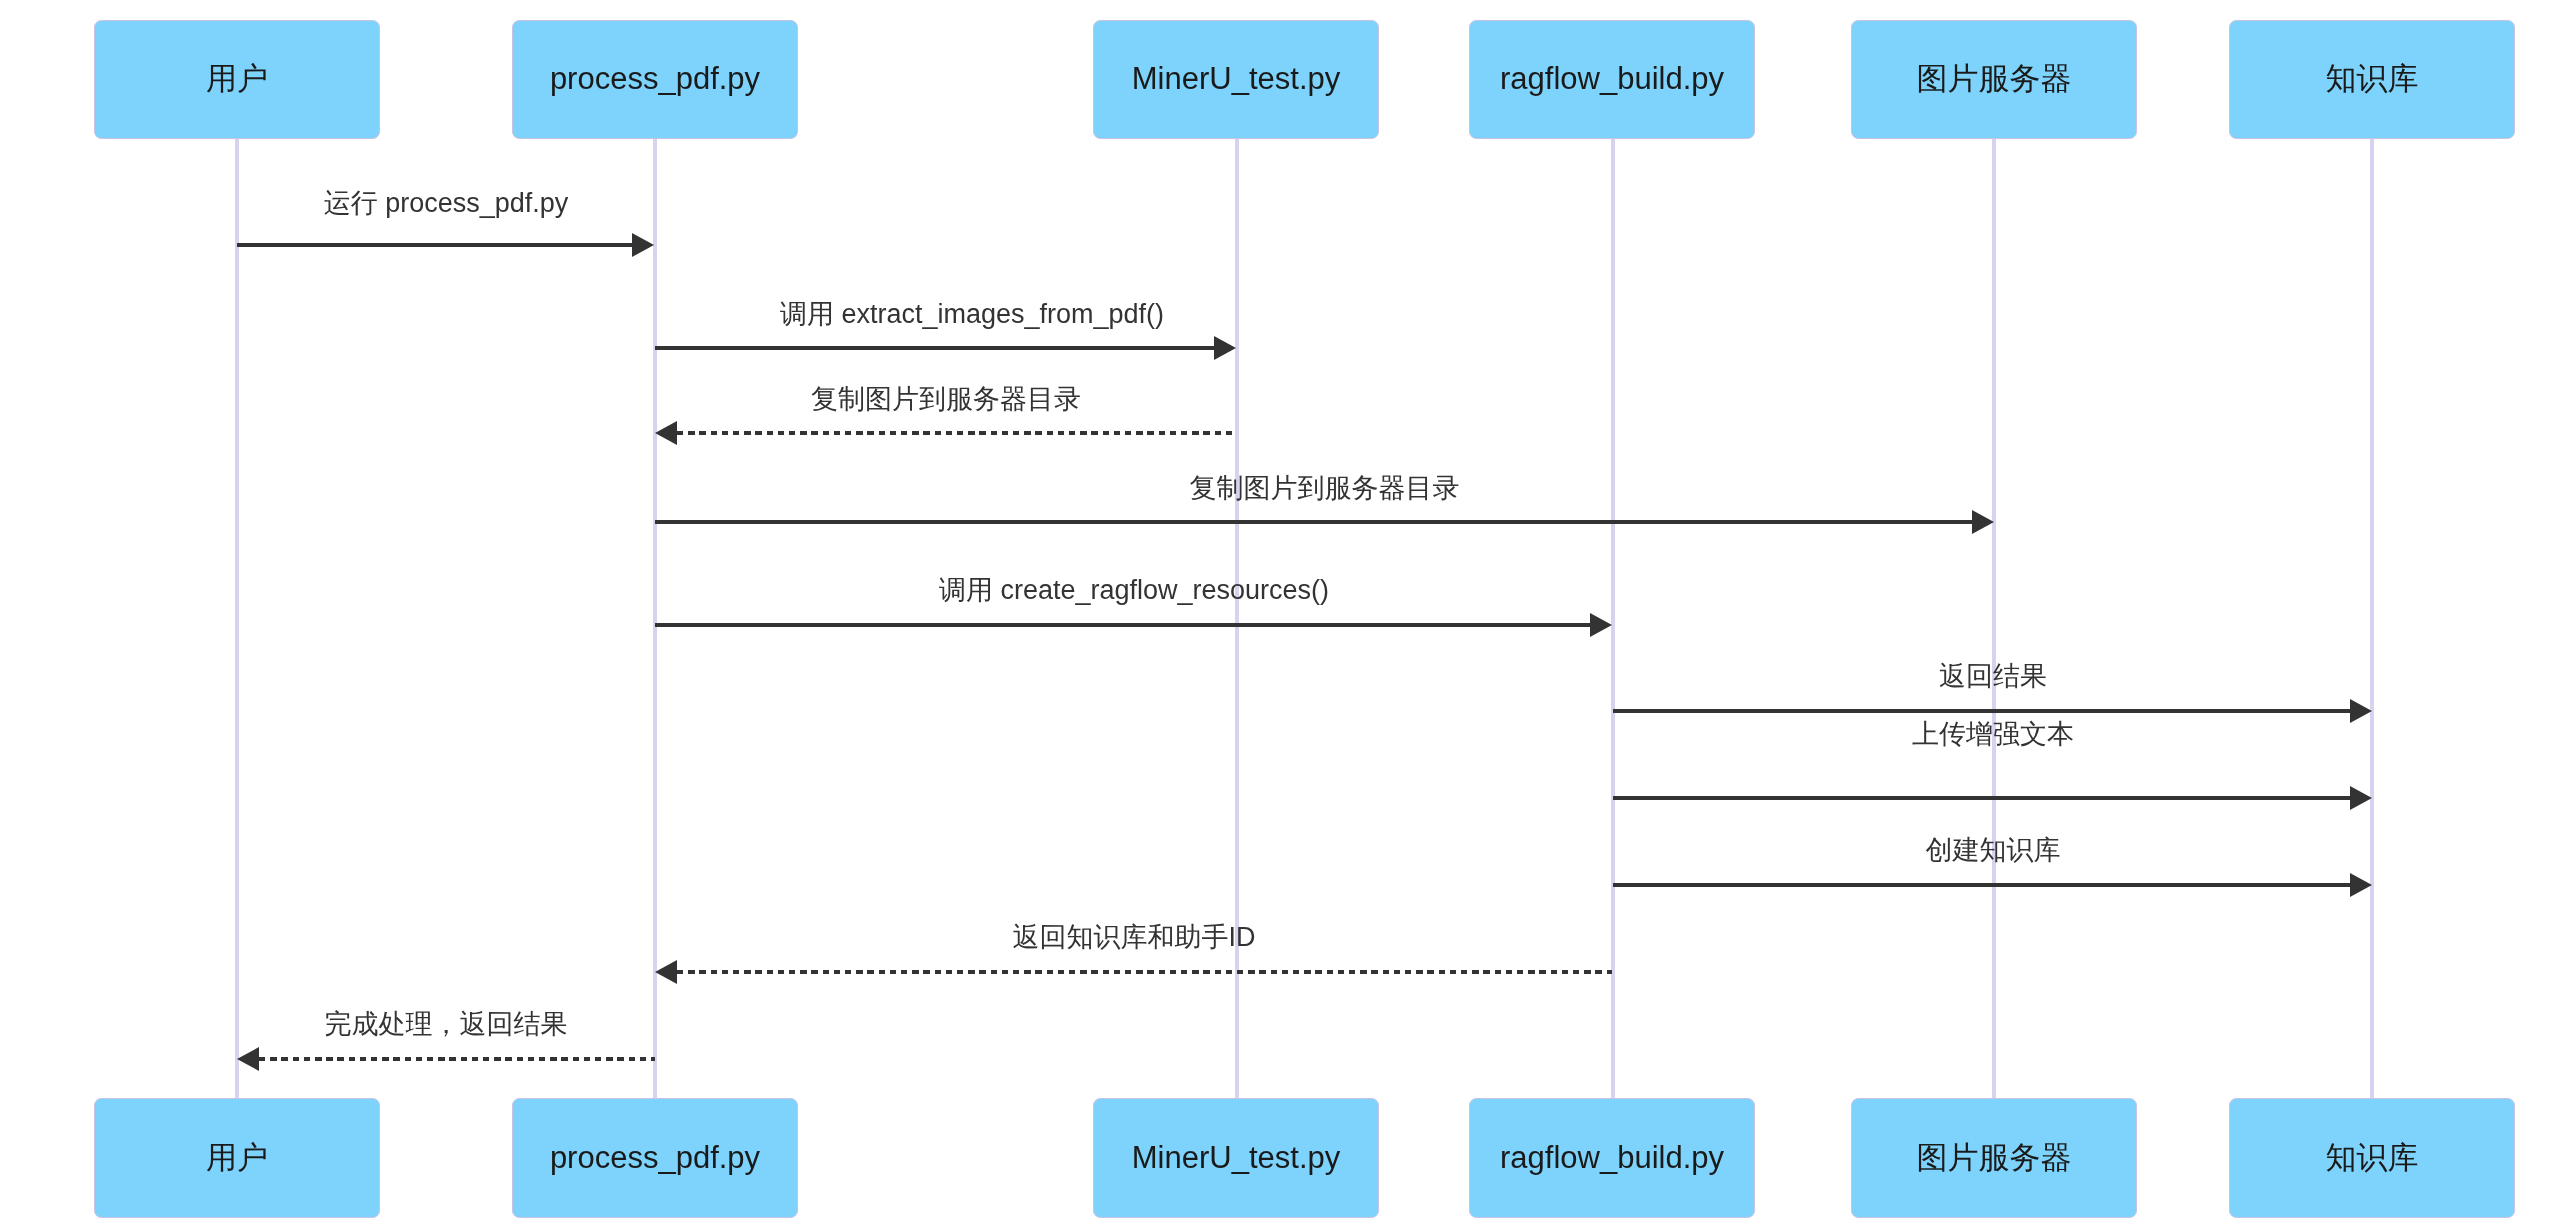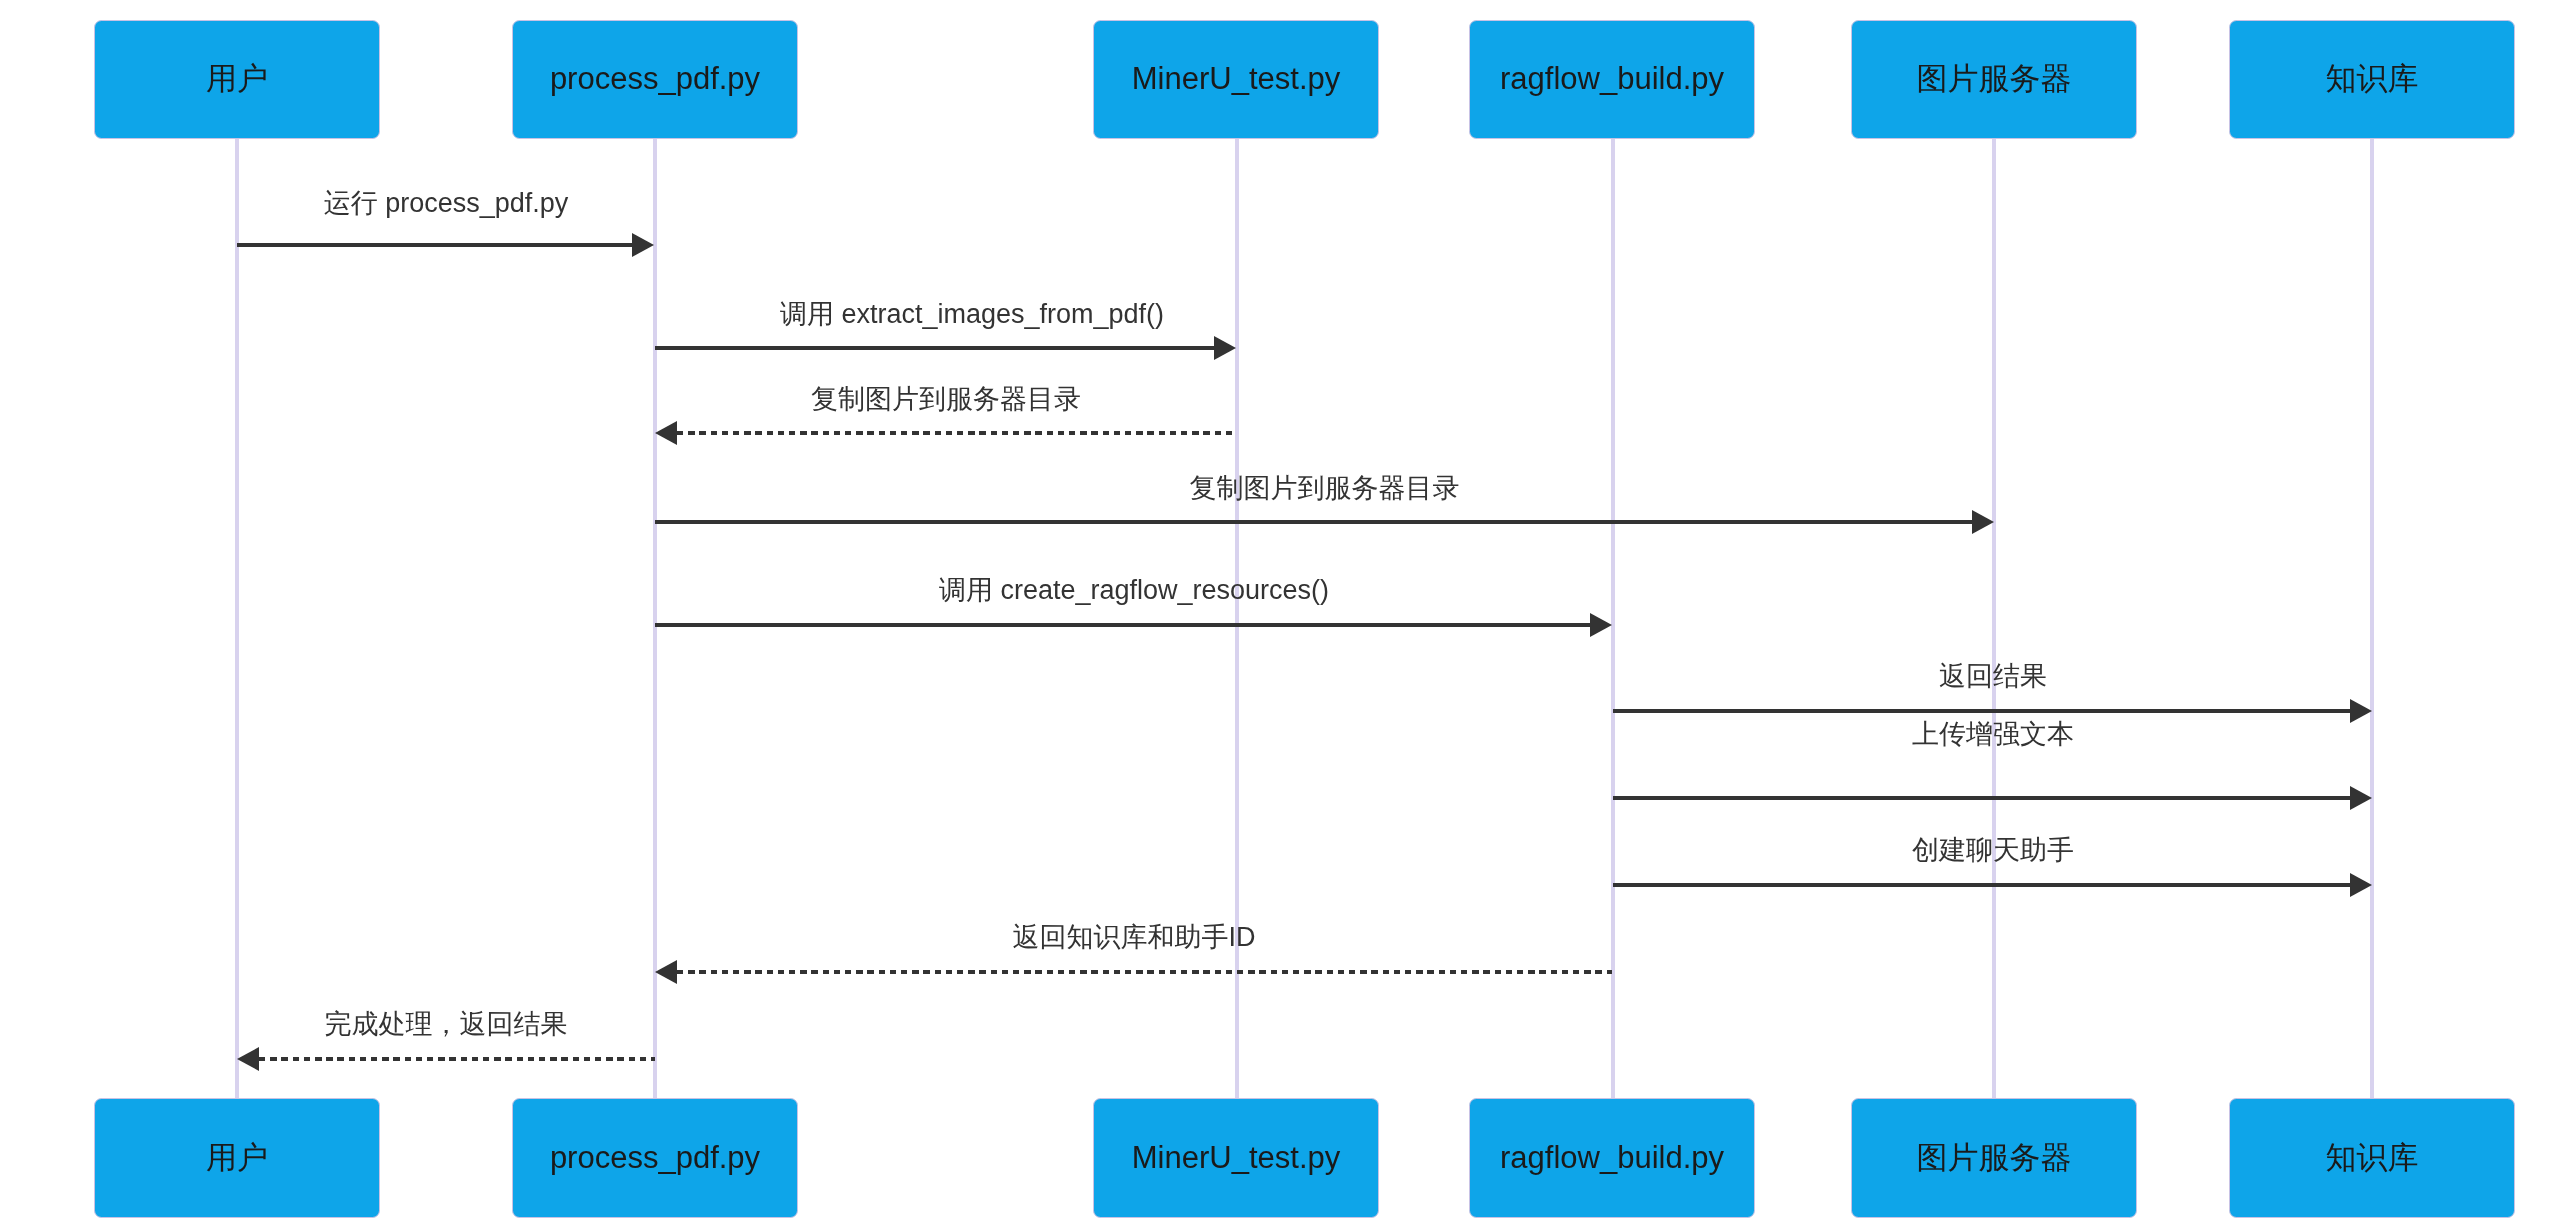--- a/index.html
+++ b/index.html
@@ -9,21 +9,21 @@
     height: 1225px;
     background: #ffffff;
     font-family: "Liberation Sans", sans-serif;
     overflow: hidden;
   }
   .actor {
     position: absolute;
     width: 286px;
     height: 119px;
     box-sizing: border-box;
-    background: #0ea5e9;
+    background: #7dd3fc;
     border: 1.9px solid #C8C2E4;
     border-radius: 7.5px;
     display: flex;
     align-items: center;
     justify-content: center;
     font-size: 31px;
     color: #1a1a1a;
     white-space: nowrap;
   }
   .lifeline {
@@ -151,21 +151,21 @@
     <div class="arrow-right" style="left:2350px;top:699px"></div>
   </div>
 
   <div>
     <div class="msg-label" style="left:1613px;width:760px;top:716px">上传增强文本</div>
     <div class="msg-line" style="left:1613px;width:737px;top:796px"></div>
     <div class="arrow-right" style="left:2350px;top:786px"></div>
   </div>
 
   <div>
-    <div class="msg-label" style="left:1613px;width:760px;top:832px">创建聊天助手</div>
+    <div class="msg-label" style="left:1613px;width:760px;top:832px">创建知识库</div>
     <div class="msg-line" style="left:1613px;width:737px;top:883px"></div>
     <div class="arrow-right" style="left:2350px;top:873px"></div>
   </div>
 
   <div>
     <div class="msg-label" style="left:655px;width:958px;top:919px">返回知识库和助手ID</div>
     <div class="arrow-left" style="left:655px;top:960px"></div>
     <div class="msg-line dashed" style="left:677px;width:935px;top:970px"></div>
   </div>
 

